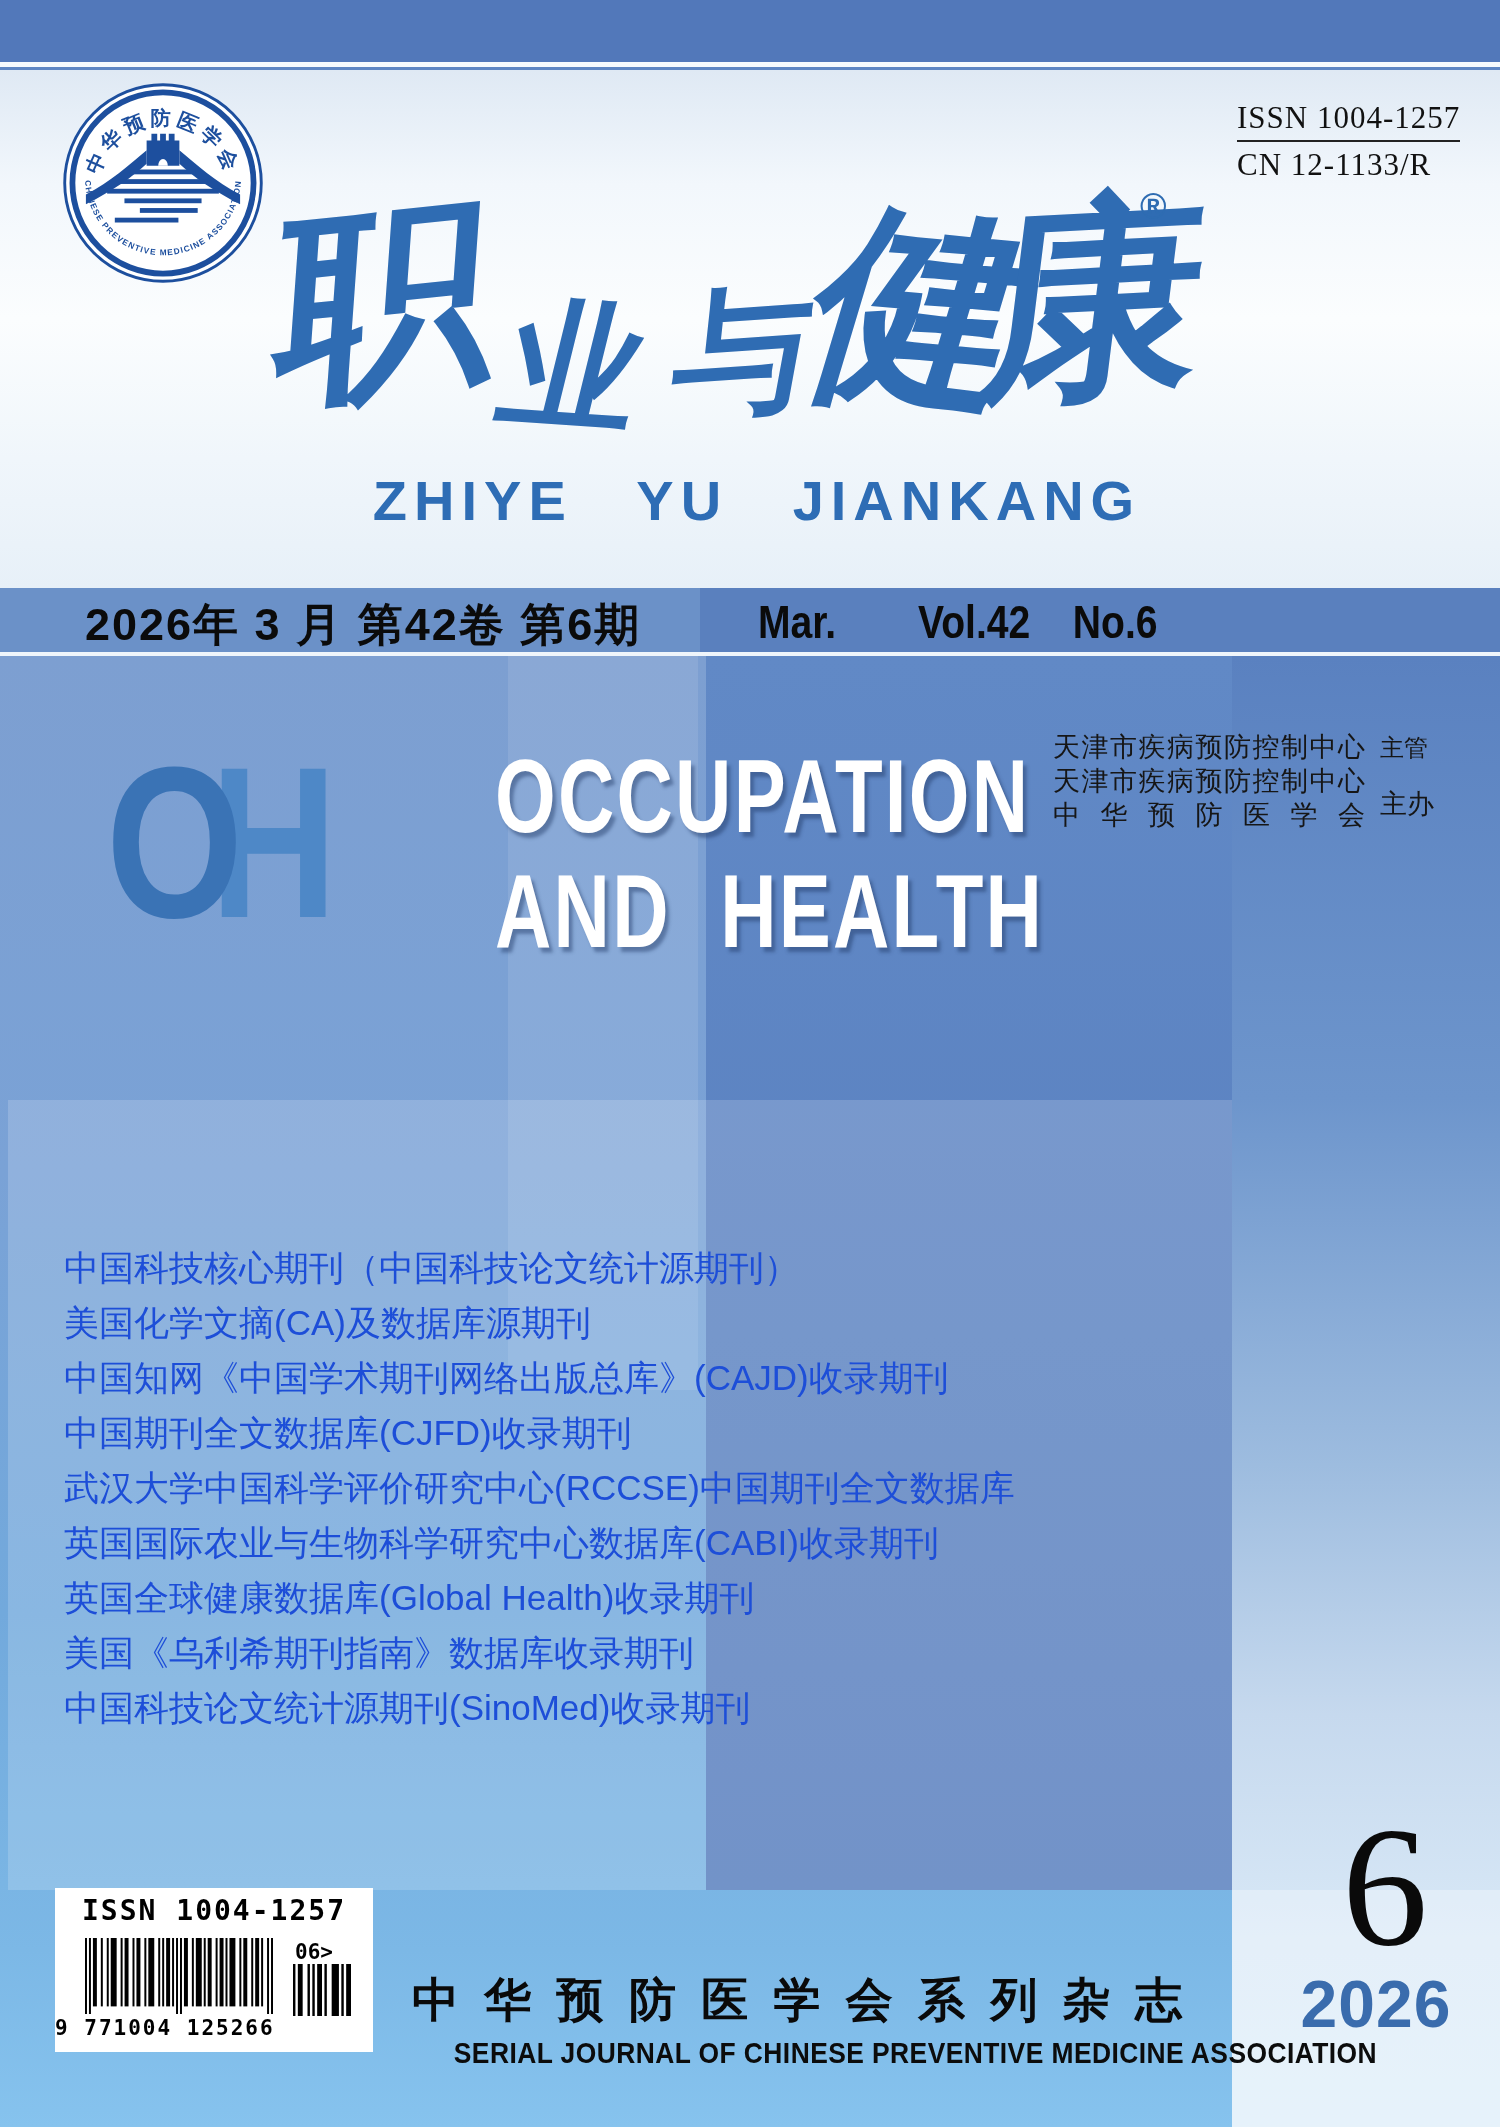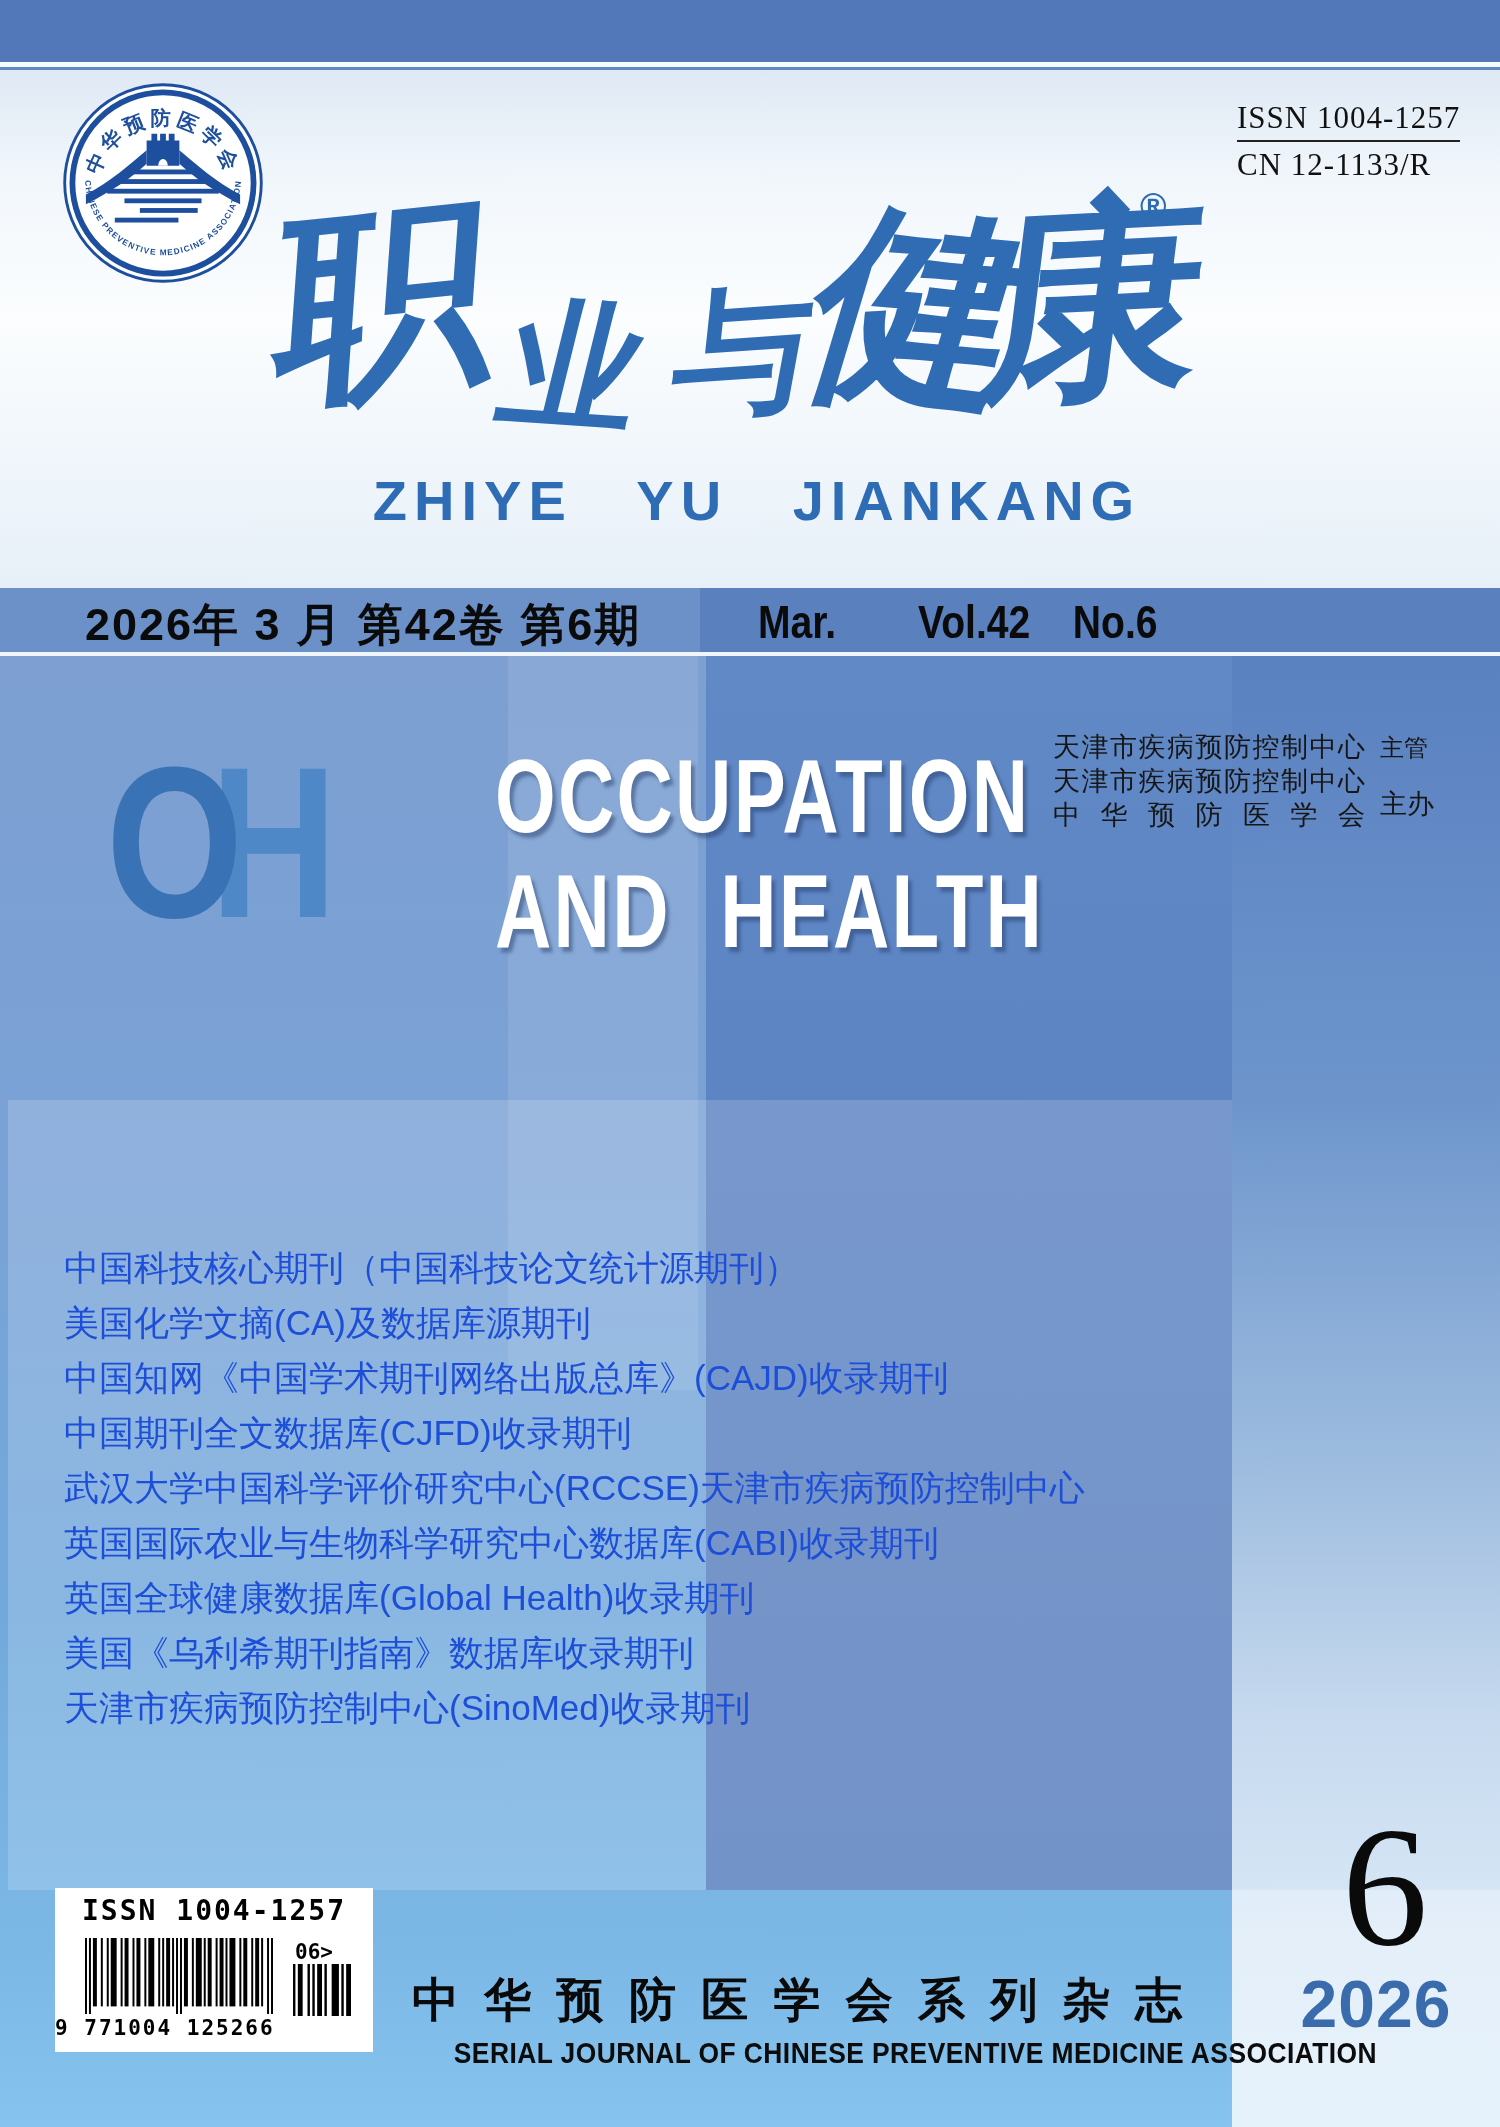--- a/index.html
+++ b/index.html
@@ -183,25 +183,25 @@
       <div class="org-line">中华预防医学会</div>
     </div>
     <div class="abs org-label-1">主管</div>
     <div class="abs org-label-2">主办</div>
 
     <div class="abs index-list">
         <div class="index-line">中国科技核心期刊（中国科技论文统计源期刊）</div>
         <div class="index-line">美国化学文摘(CA)及数据库源期刊</div>
         <div class="index-line">中国知网《中国学术期刊网络出版总库》(CAJD)收录期刊</div>
         <div class="index-line">中国期刊全文数据库(CJFD)收录期刊</div>
-        <div class="index-line">武汉大学中国科学评价研究中心(RCCSE)天津市疾病预防控制中心</div>
+        <div class="index-line">武汉大学中国科学评价研究中心(RCCSE)中国期刊全文数据库</div>
         <div class="index-line">英国国际农业与生物科学研究中心数据库(CABI)收录期刊</div>
         <div class="index-line">英国全球健康数据库(Global Health)收录期刊</div>
         <div class="index-line">美国《乌利希期刊指南》数据库收录期刊</div>
-        <div class="index-line">天津市疾病预防控制中心(SinoMed)收录期刊</div>
+        <div class="index-line">中国科技论文统计源期刊(SinoMed)收录期刊</div>
       </div>
 
     <div class="abs barcode-box">
       <div class="barcode-label">ISSN 1004-1257</div>
       <svg class="barcode-main" viewBox="0 0 95 40" preserveAspectRatio="none">
         <g fill="#000">
           <rect x="0" y="0" width="1" height="40"></rect>
             <rect x="2" y="0" width="1" height="40"></rect>
           <rect x="4" y="0" width="2" height="36"></rect>
             <rect x="8" y="0" width="1" height="36"></rect>

